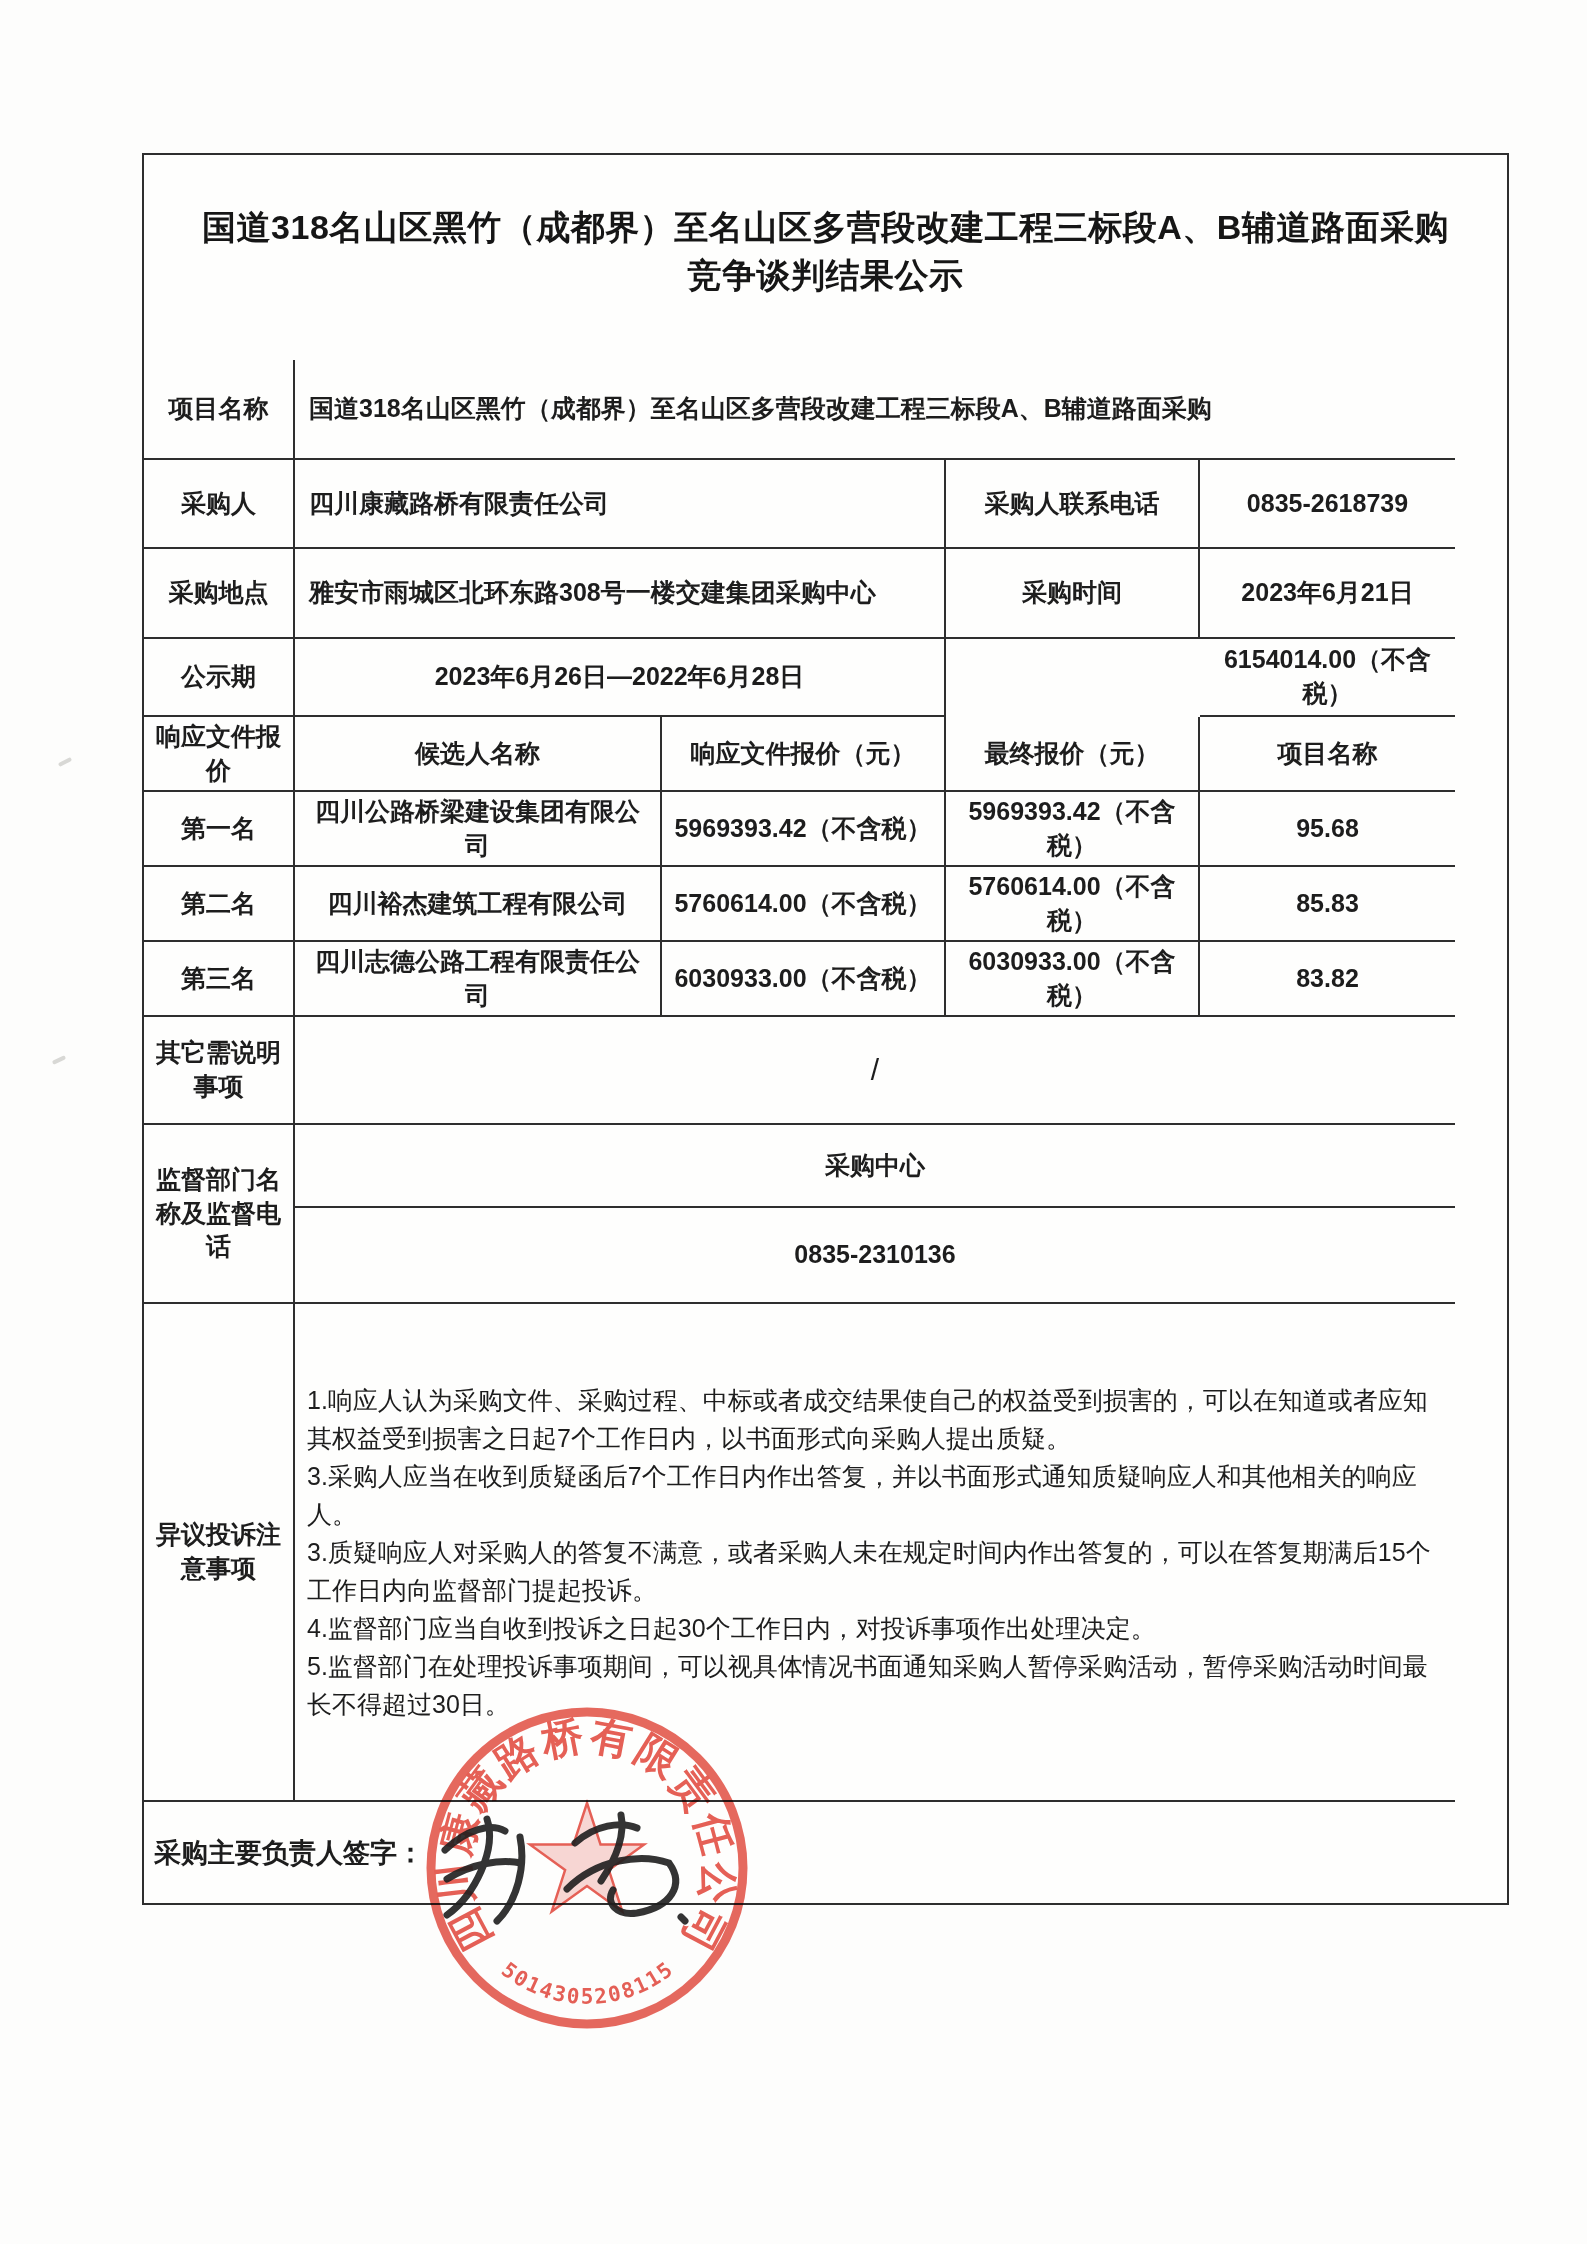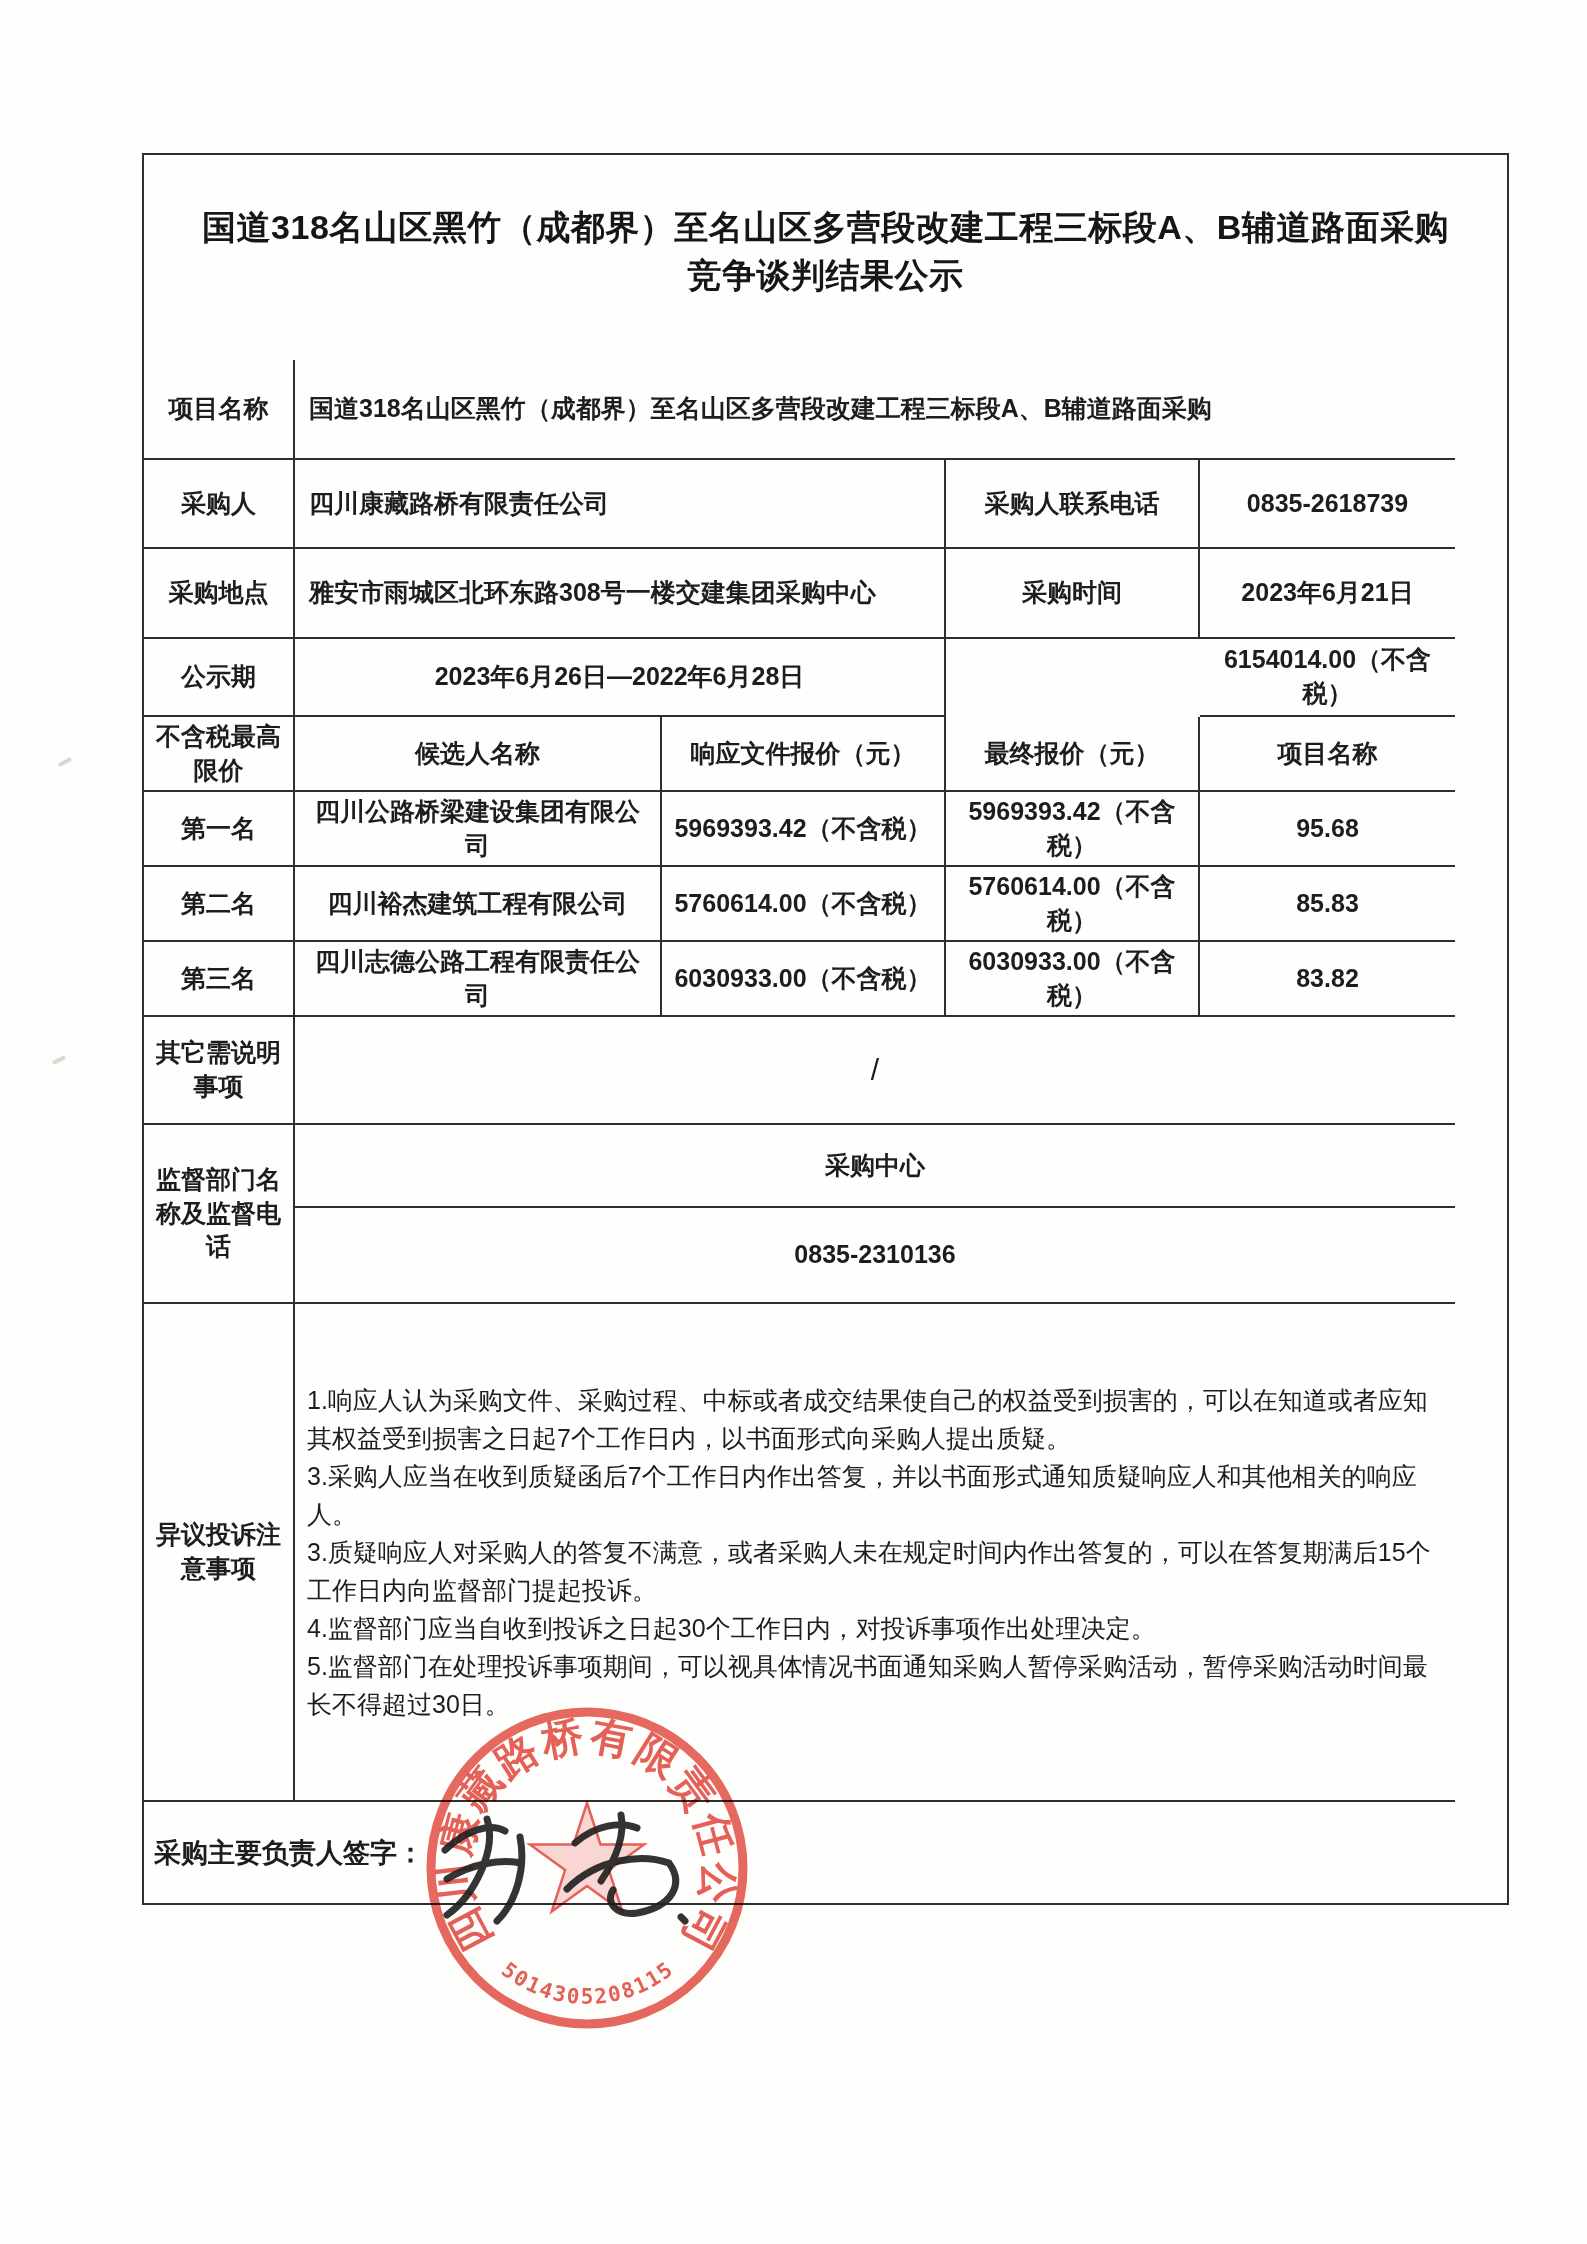--- a/index.html
+++ b/index.html
@@ -71,21 +71,21 @@
 
     <div class="cell" style="grid-column:1;grid-row:3">采购地点</div>
     <div class="cell left" style="grid-column:2 / span 2;grid-row:3">雅安市雨城区北环东路308号一楼交建集团采购中心</div>
     <div class="cell" style="grid-column:4;grid-row:3">采购时间</div>
     <div class="cell last-col" style="grid-column:5;grid-row:3">2023年6月21日</div>
 
     <div class="cell" style="grid-column:1;grid-row:4">公示期</div>
     <div class="cell" style="grid-column:2 / span 2;grid-row:4">2023年6月26日—2022年6月28日</div>
     <div class="cell last-col" style="grid-column:5;grid-row:4">6154014.00（不含税）</div>
 
-    <div class="cell" style="grid-column:1;grid-row:5">不含税最高限价</div>
+    <div class="cell" style="grid-column:1;grid-row:5">响应文件报价</div>
     <div class="cell" style="grid-column:2;grid-row:5">候选人名称</div>
     <div class="cell" style="grid-column:3;grid-row:5">响应文件报价（元）</div>
     <div class="cell" style="grid-column:4;grid-row:5">最终报价（元）</div>
     <div class="cell last-col" style="grid-column:5;grid-row:5">项目名称</div>
 
     <div class="cell" style="grid-column:1;grid-row:6">第一名</div>
     <div class="cell" style="grid-column:2;grid-row:6">四川公路桥梁建设集团有限公司</div>
     <div class="cell" style="grid-column:3;grid-row:6">5969393.42（不含税）</div>
     <div class="cell" style="grid-column:4;grid-row:6">5969393.42（不含税）</div>
     <div class="cell last-col" style="grid-column:5;grid-row:6">95.68</div>

